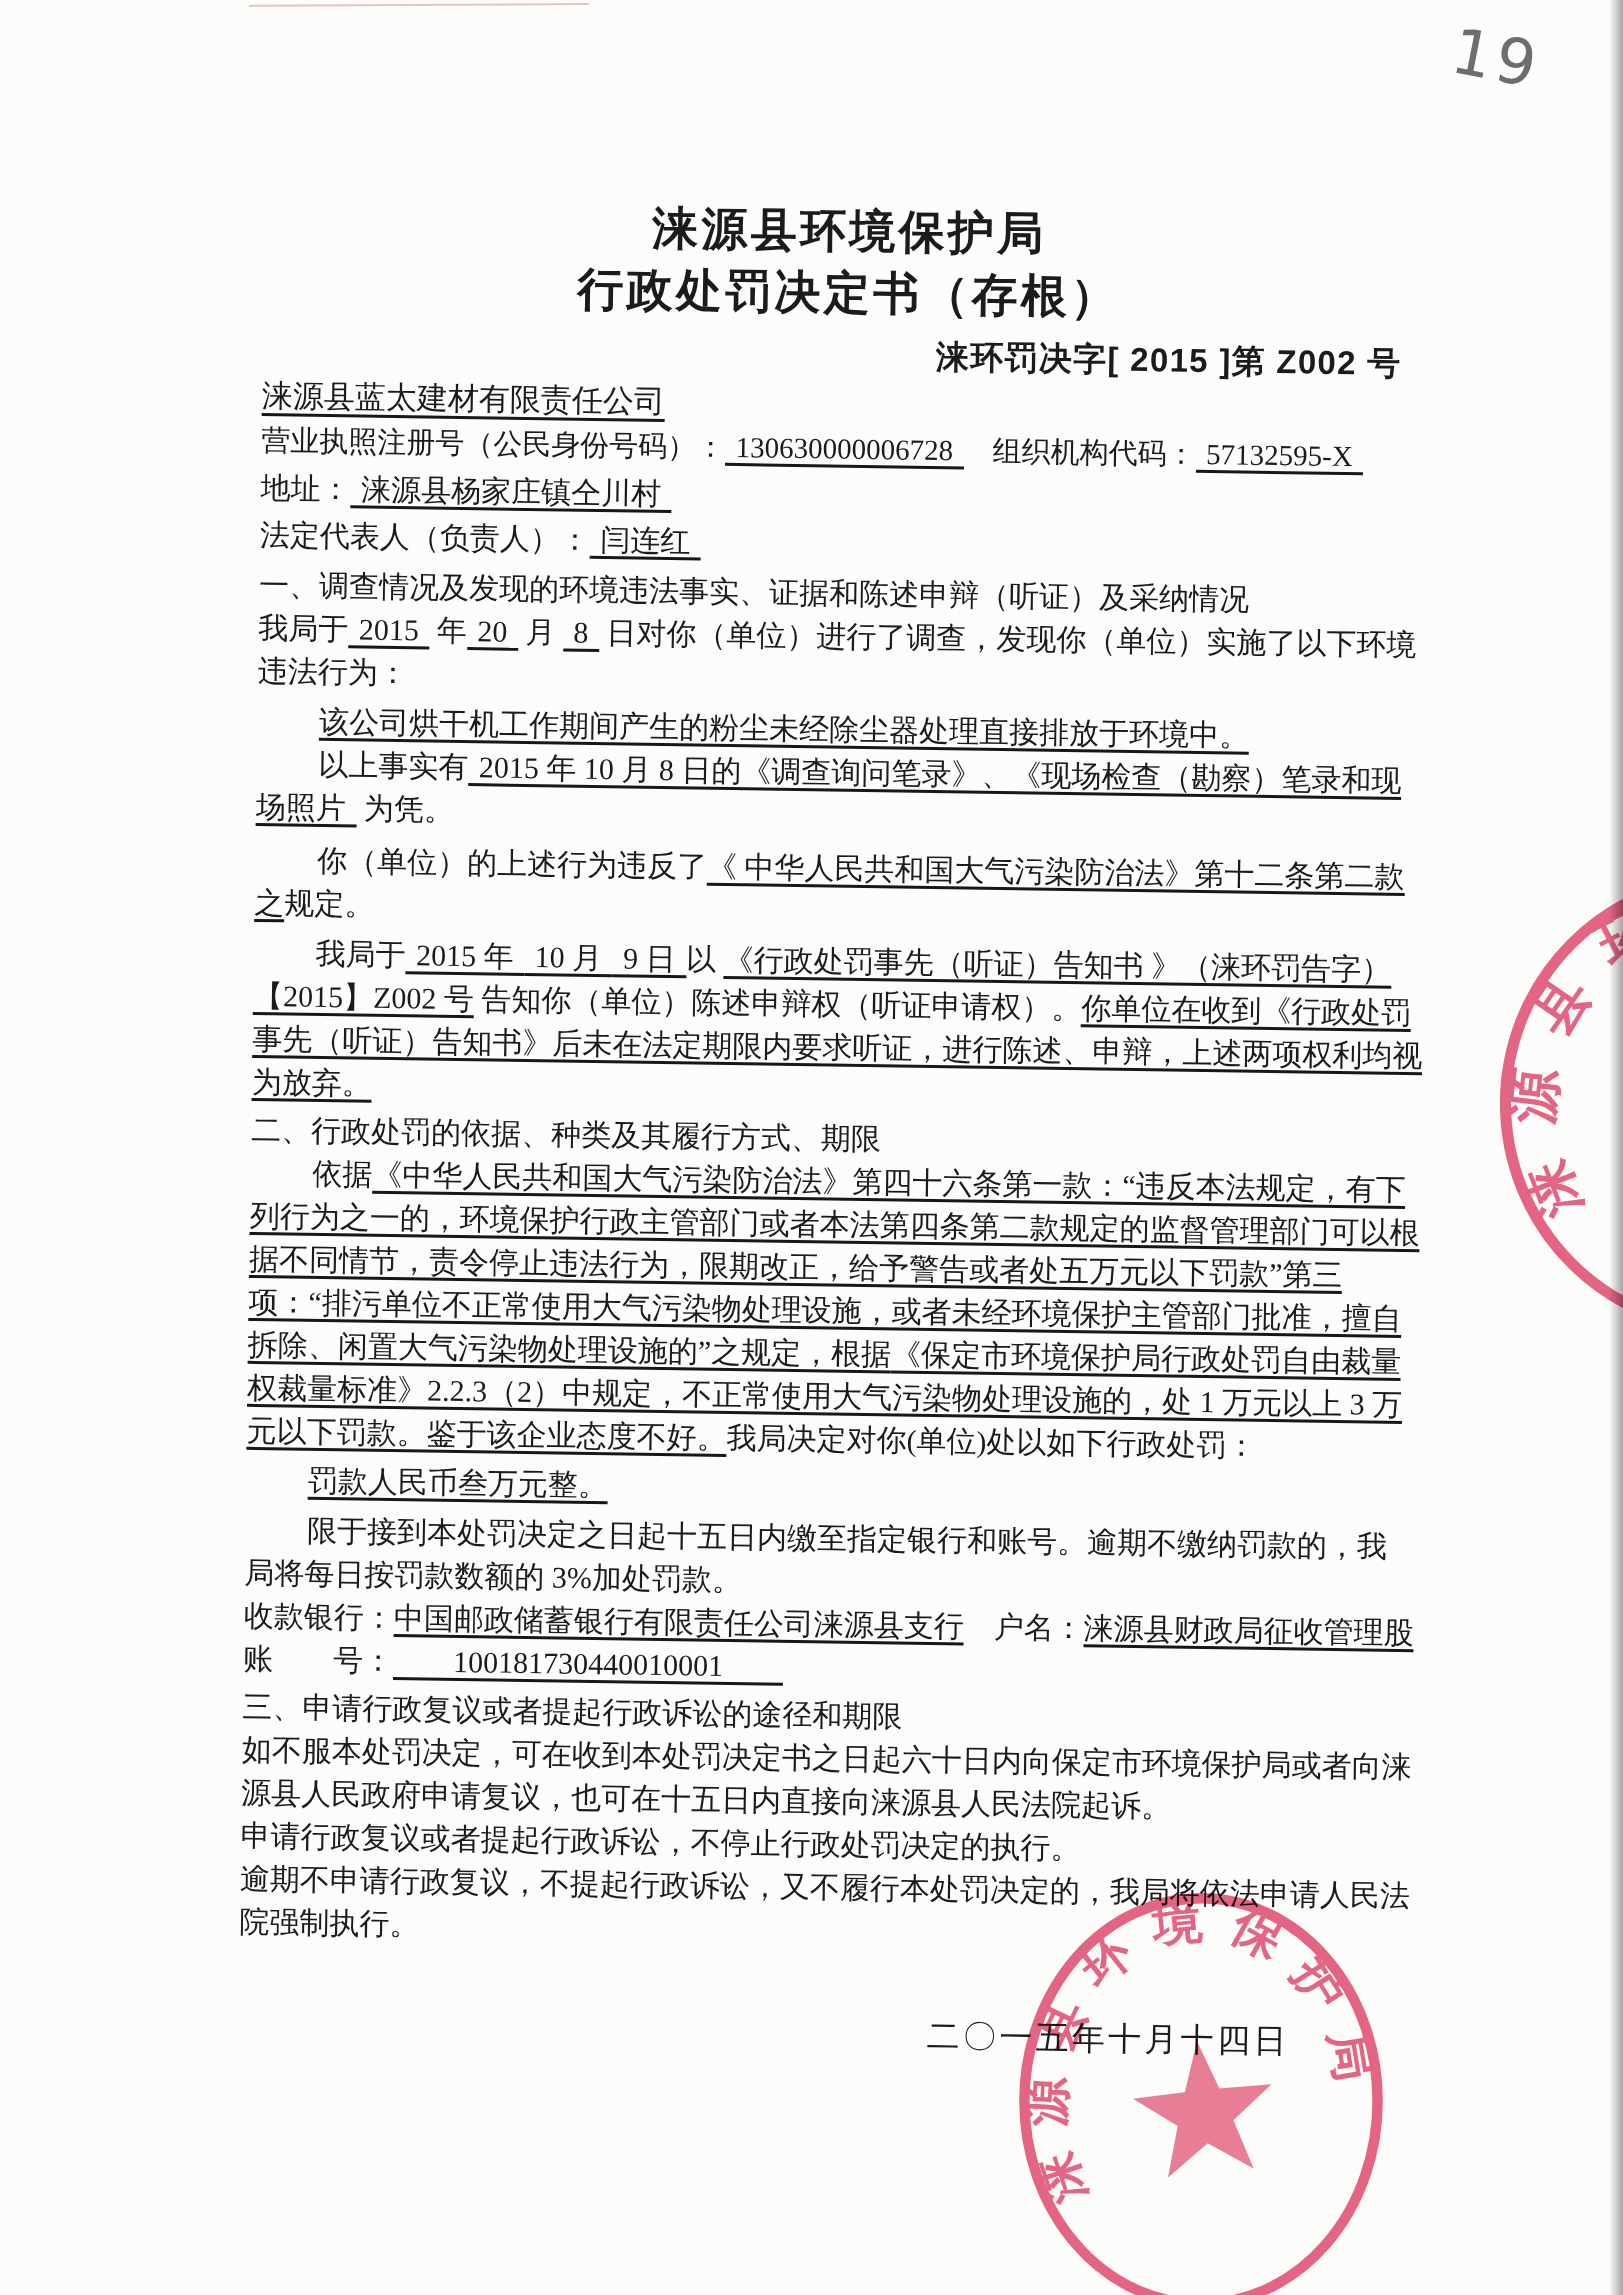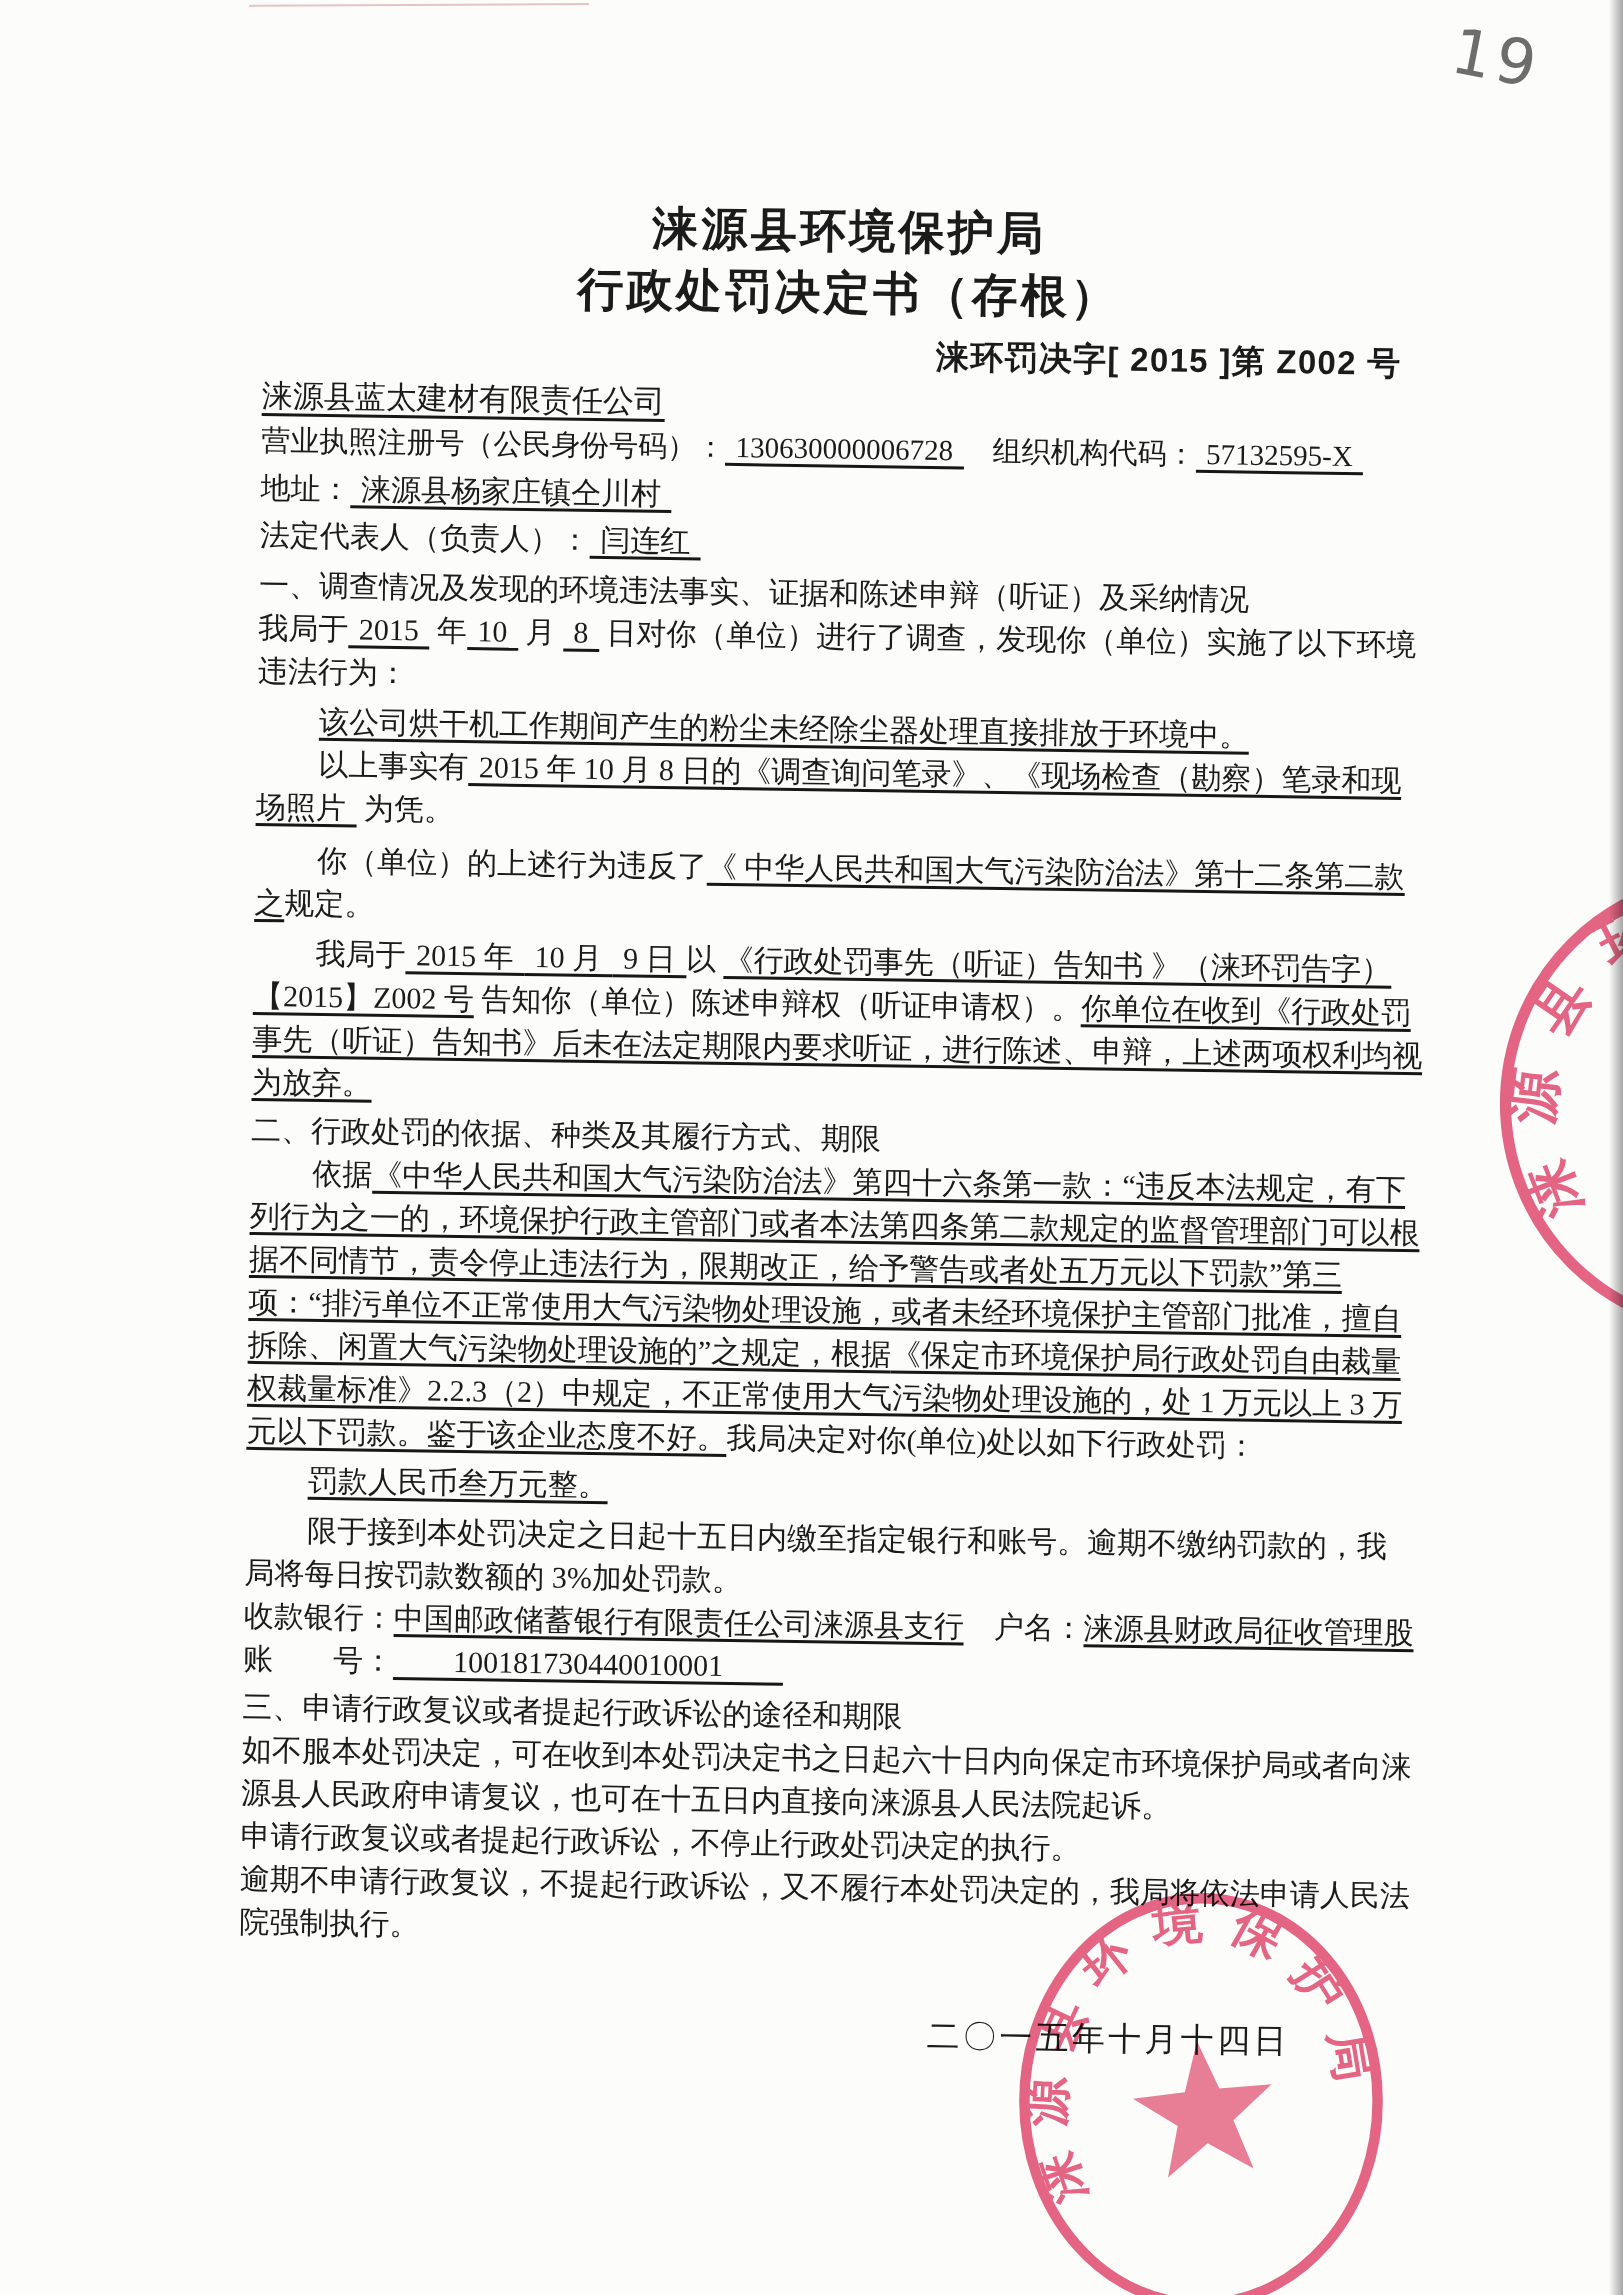--- a/index.html
+++ b/index.html
@@ -73,21 +73,21 @@
 
     <div class="docnum">涞环罚决字[ 2015 ]第 Z002 号</div>
 
     <p class="company"><span class="u">涞源县蓝太建材有限责任公司</span></p>
 
     <p class="field field-license"><span>营业执照注册号（公民身份号码）：</span><span class="uv">130630000006728</span><span>　</span><span>组织机构代码：</span><span class="uv">57132595-X</span></p>
     <p class="field"><span>地址：</span><span class="uv">涞源县杨家庄镇仝川村</span></p>
     <p class="field"><span>法定代表人（负责人）：</span><span class="uv">闫连红</span></p>
 
     <p class="heading">一、调查情况及发现的环境违法事实、证据和陈述申辩（听证）及采纳情况</p>
-    <p><span>我局于</span><span class="uv">2015</span><span> 年</span><span class="uv">10</span><span> 月 </span><span class="uv">8</span><span> 日对你（单位）进行了调查，发现你（单位）实施了以下环境违法行为：</span></p>
+    <p><span>我局于</span><span class="uv">2015</span><span> 年</span><span class="uv">20</span><span> 月 </span><span class="uv">8</span><span> 日对你（单位）进行了调查，发现你（单位）实施了以下环境违法行为：</span></p>
     <p class="indent mt-s"><span class="u">该公司烘干机工作期间产生的粉尘未经除尘器处理直接排放于环境中。</span></p>
     <p class="indent"><span>以上事实有</span><span class="uv">2015 年 10 月 8 日的《调查询问笔录》、《现场检查（勘察）笔录和现场照片</span><span> 为凭。</span></p>
     <p class="indent mt-m"><span>你（单位）的上述行为违反了</span><span class="u">《 中华人民共和国大气污染防治法》第十二条第二款之</span><span>规定。</span></p>
     <p class="indent mt-s"><span>我局于</span><span class="uv">2015 年</span><span class="uv">10 月</span><span class="uv">9 日</span><span>以 </span><span class="u">《行政处罚事先（听证）告知书 》（涞环罚告字）【2015】Z002 号</span><span> 告知你（单位）陈述申辩权（听证申请权）。</span><span class="u">你单位在收到《行政处罚事先（听证）告知书》后未在法定期限内要求听证，进行陈述、申辩，上述两项权利均视为放弃。</span></p>
 
     <p class="heading">二、行政处罚的依据、种类及其履行方式、期限</p>
     <p class="indent"><span>依据</span><span class="u">《中华人民共和国大气污染防治法》第四十六条第一款：“违反本法规定，有下列行为之一的，环境保护行政主管部门或者本法第四条第二款规定的监督管理部门可以根据不同情节，责令停止违法行为，限期改正，给予警告或者处五万元以下罚款”第三项：“排污单位不正常使用大气污染物处理设施，或者未经环境保护主管部门批准，擅自拆除、闲置大气污染物处理设施的”之规定，根据</span><span class="u">《保定市环境保护局行政处罚自由裁量权裁量标准》2.2.3（2）中规定，不正常使用大气污染物处理设施的，处 1 万元以上 3 万元以下罚款。鉴于该企业态度不好。</span><span>我局决定对你(单位)处以如下行政处罚：</span></p>
     <p class="indent mt-s"><span class="u">罚款人民币叁万元整。</span></p>
     <p class="indent mt-s"><span>限于接到本处罚决定之日起十五日内缴至指定银行和账号。逾期不缴纳罚款的，我局将每日按罚款数额的 3%加处罚款。</span></p>
     <p><span>收款银行：</span><span class="u">中国邮政储蓄银行有限责任公司涞源县支行</span><span>　户名：</span><span class="u">涞源县财政局征收管理股</span></p>

